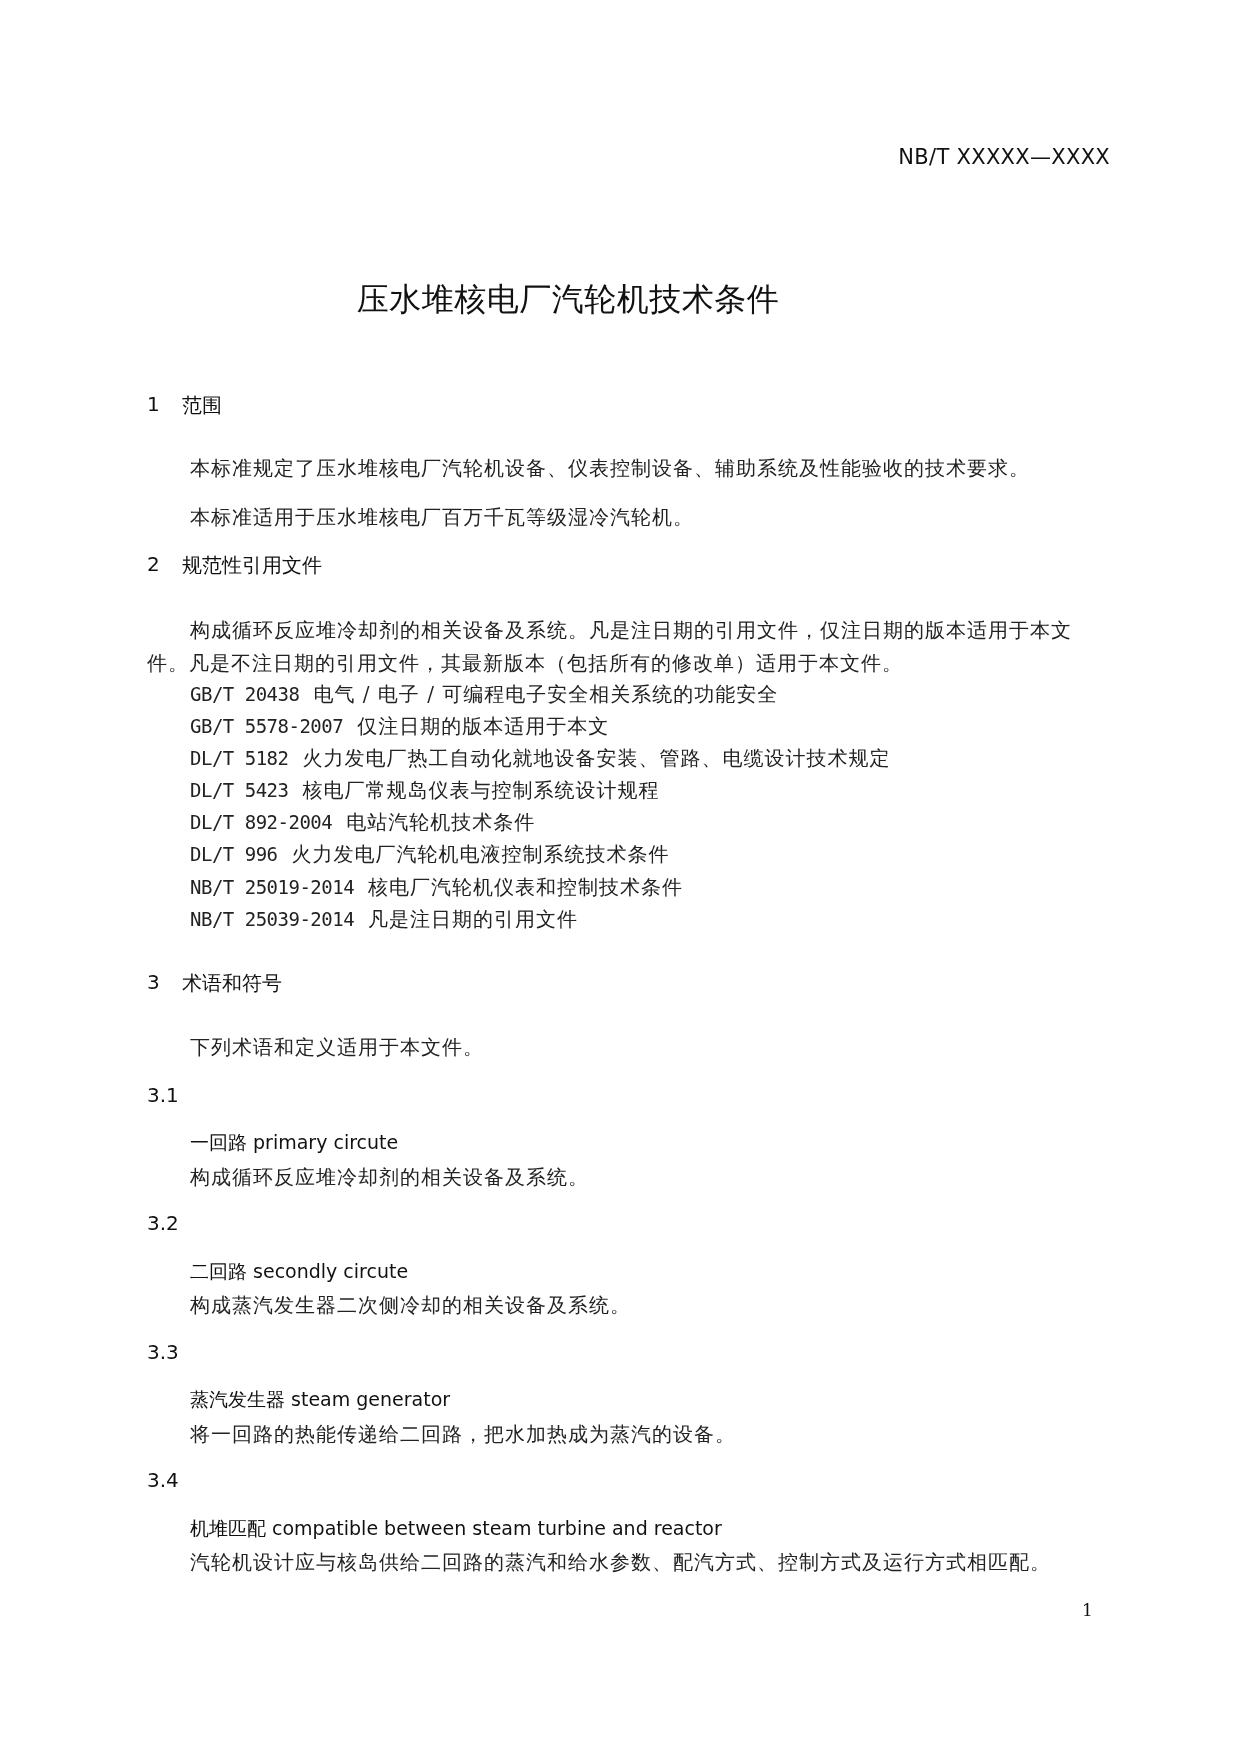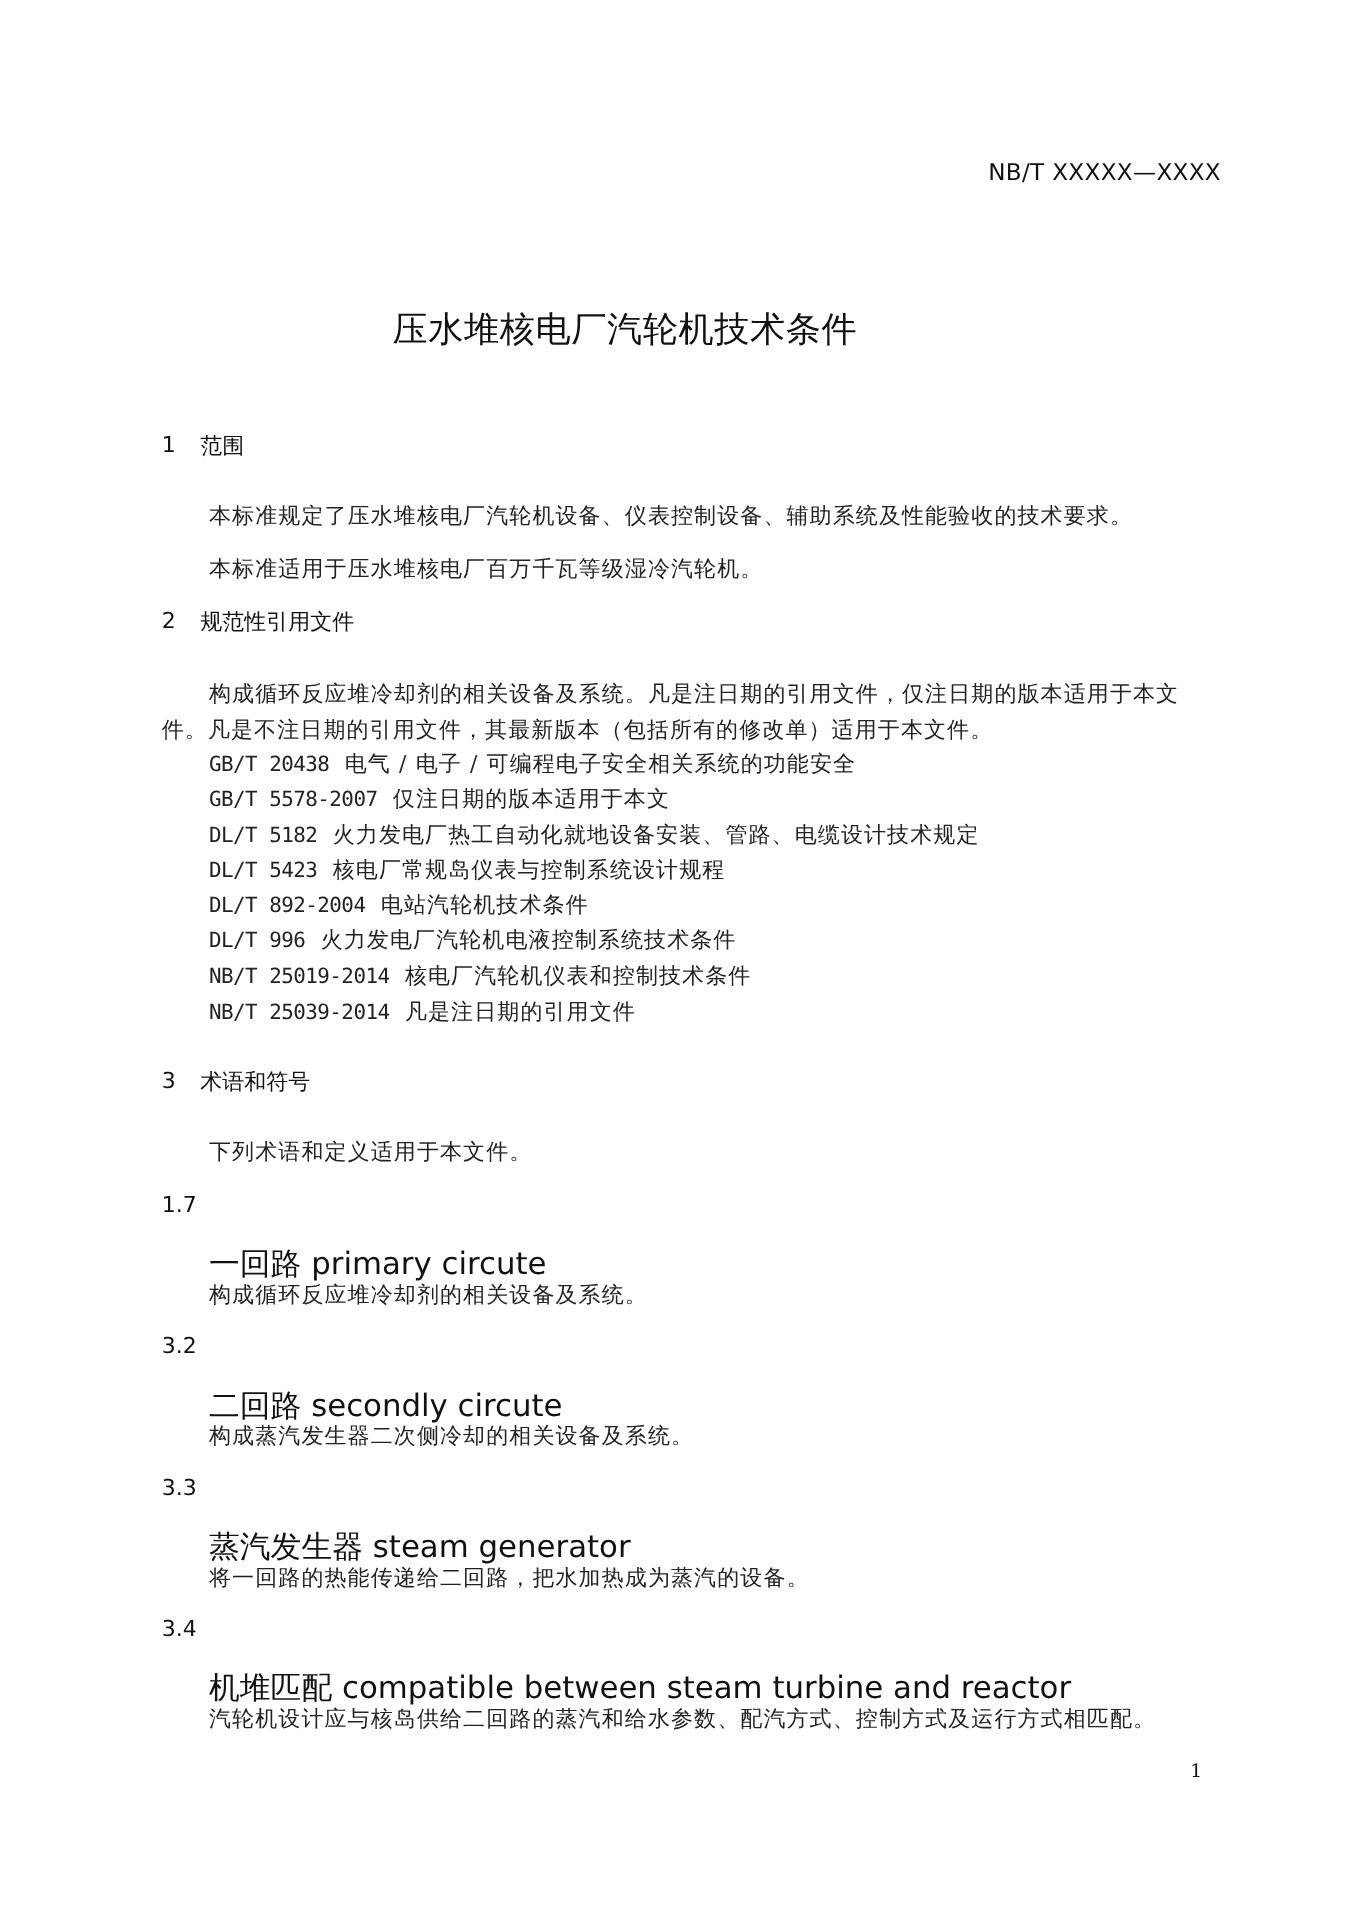--- a/index.html
+++ b/index.html
@@ -9,21 +9,21 @@
   .serif { font-family: "DejaVu Serif", "Liberation Serif", serif; }
   .header-code { font-size: 21px; right: 130px; top: 145px; letter-spacing: 0.3px; text-align: center; }
   .doc-title { font-size: 32px; left: 0; width: 1136px; text-align: center; top: 278px; letter-spacing: 0.5px; }
   .sec-num { font-size: 20px; left: 147px; }
   .sec-title { font-size: 20px; left: 182px; }
   .body-line { font-size: 20px; left: 190px; color: #222; letter-spacing: 1px; }
   .body-line.flush { left: 147px; }
   .ref-code { font-family: "DejaVu Sans Mono", "Liberation Mono", monospace; font-size: 19px; letter-spacing: -0.5px; }
   .ref-sep { display: inline-block; width: 14px; }
   .sub-num { font-size: 20px; left: 147px; }
-  .term { font-size: 28px; left: 190px; }
+  .term { font-size: 19px; left: 190px; }
   .page-num { font-size: 17px; left: 1082px; top: 1600px; }
 </style>
 </head>
 <body>
 
 <div>
 
   <div class="abs sans header-code">NB/T XXXXX—XXXX</div>
 
   <div class="abs sans doc-title">压水堆核电厂汽轮机技术条件</div>
@@ -66,21 +66,21 @@
       <span class="ref-code">NB/T 25039-2014</span><span class="ref-sep"></span><span>凡是注日期的引用文件</span>
     </div>
   </div>
 
   <div>
     <div class="abs sans sec-num" style="top:970px">3</div>
     <div class="abs sans sec-title" style="top:970px">术语和符号</div>
     <div class="abs serif body-line" style="top:1034px">下列术语和定义适用于本文件。</div>
 
     <div>
-      <div class="abs sans sub-num" style="top:1083px">1.7</div>
+      <div class="abs sans sub-num" style="top:1083px">3.1</div>
       <div class="abs sans term" style="top:1130px">一回路 primary circute</div>
       <div class="abs serif body-line" style="top:1164px">构成循环反应堆冷却剂的相关设备及系统。</div>
     </div>
 
     <div>
       <div class="abs sans sub-num" style="top:1211px">3.2</div>
       <div class="abs sans term" style="top:1259px">二回路 secondly circute</div>
       <div class="abs serif body-line" style="top:1292px">构成蒸汽发生器二次侧冷却的相关设备及系统。</div>
     </div>
 

